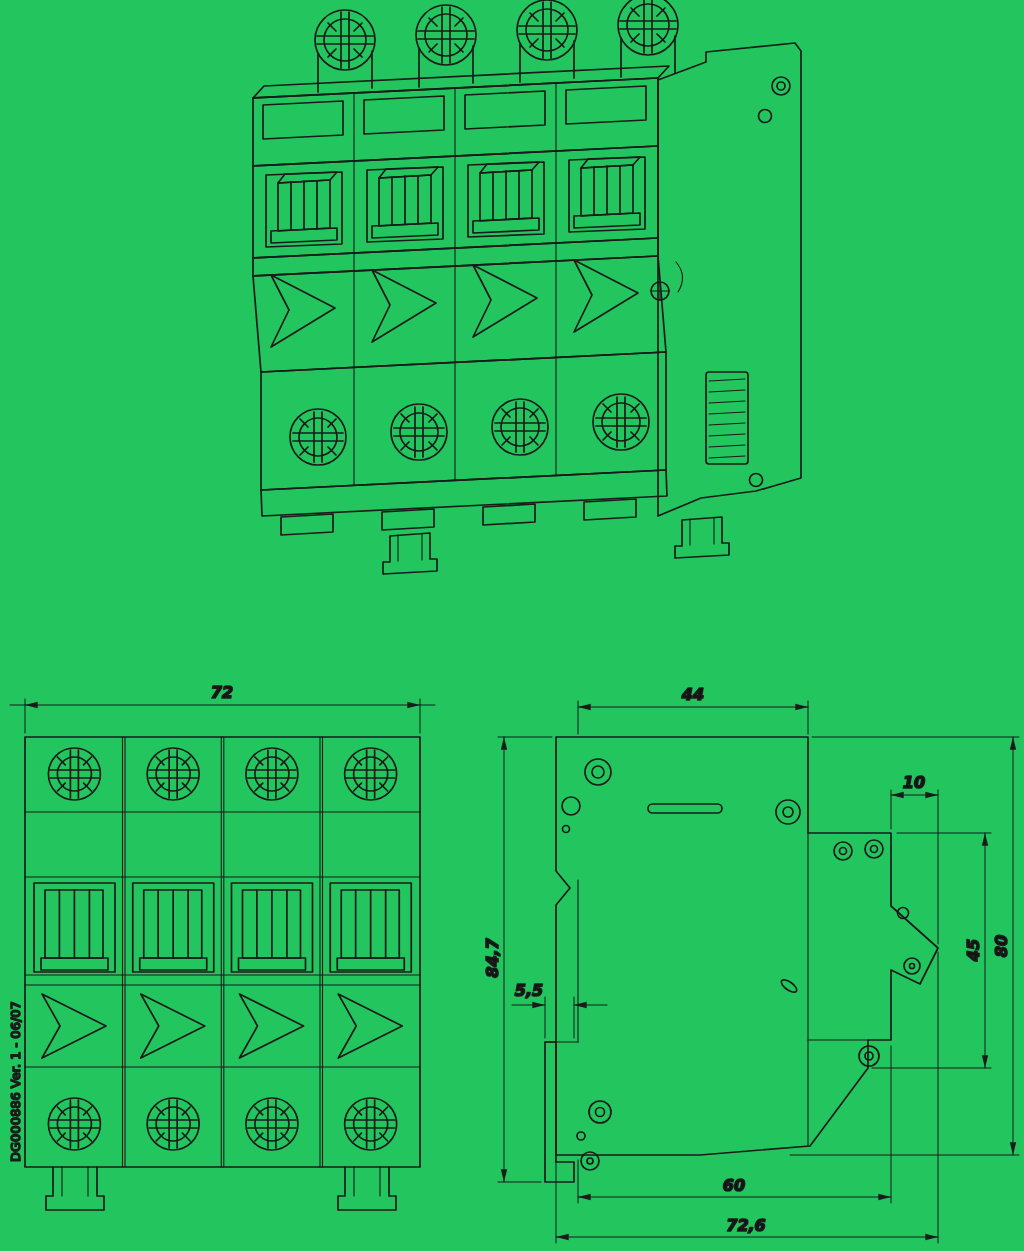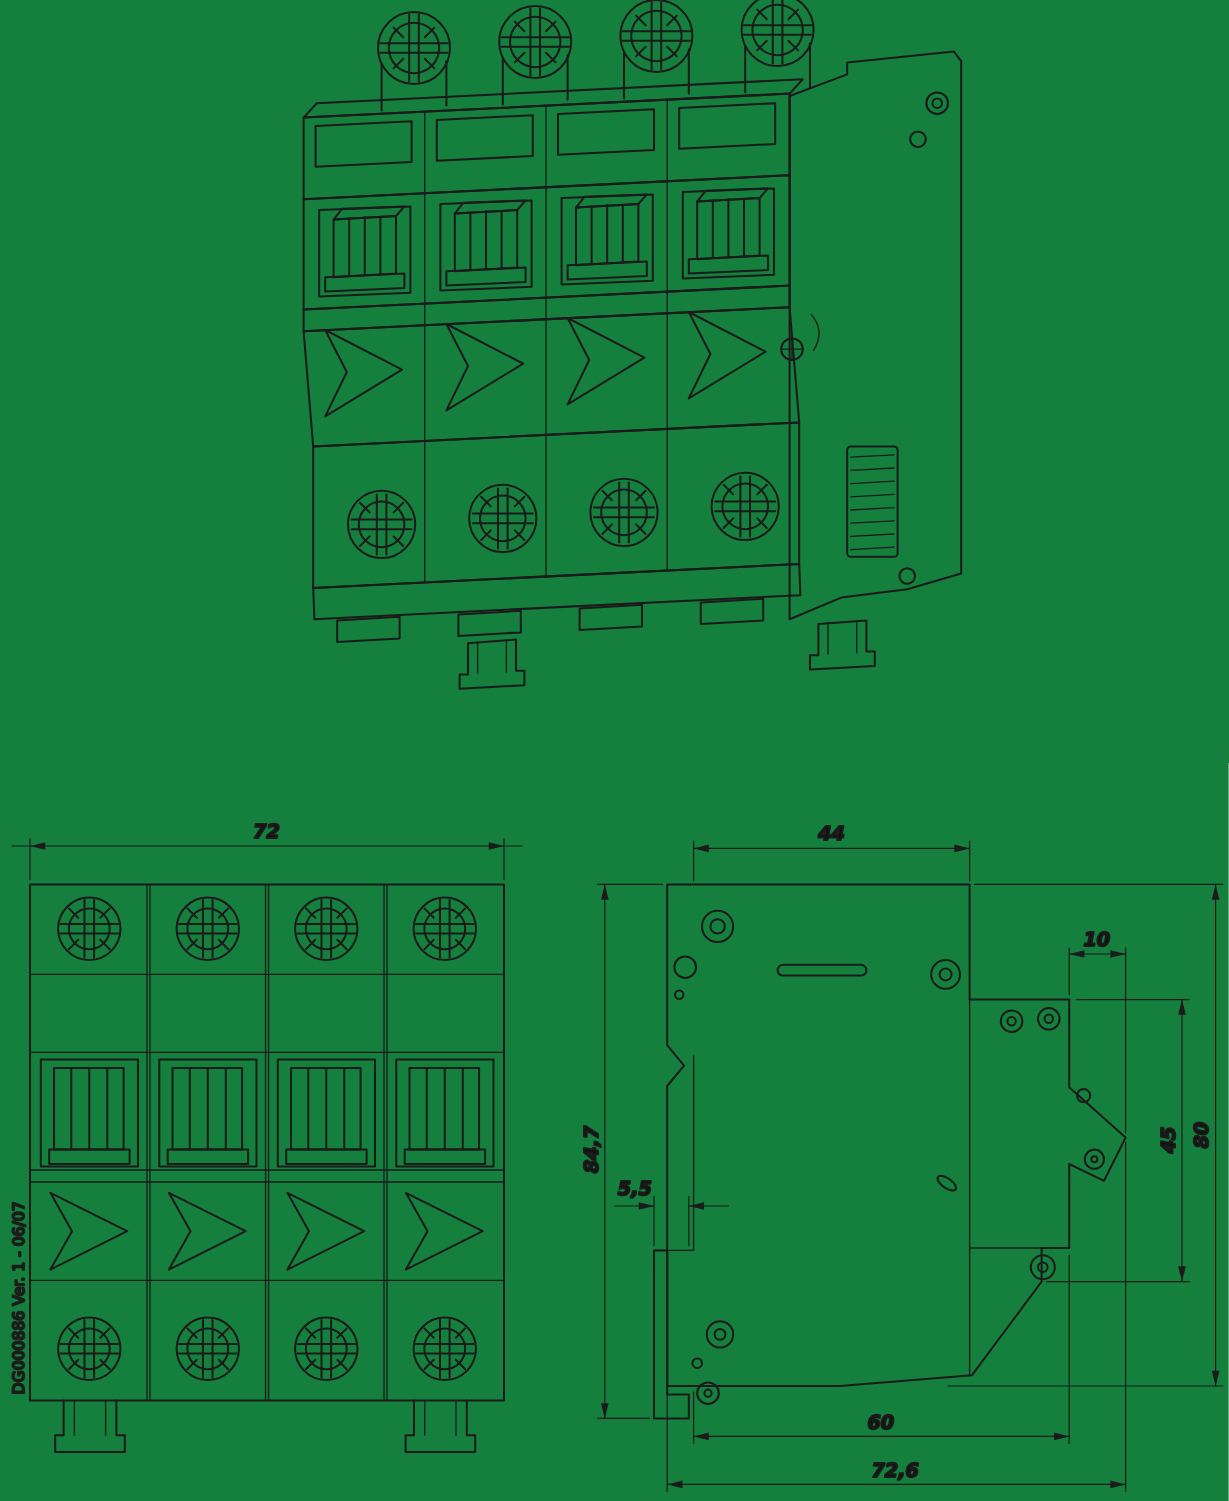--- a/index.html
+++ b/index.html
@@ -1,16 +1,16 @@
 <!DOCTYPE html>
 <html><head>
 <meta charset="utf-8">
 <style>
   html,body{margin:0;padding:0;background:#ffffff;}
-  .sheet{position:relative;width:1024px;height:1251px;background:#15803d;overflow:hidden;
+  .sheet{position:relative;width:1024px;height:1251px;background:#22c55e;overflow:hidden;
          font-family:"DejaVu Sans","Liberation Sans",sans-serif;}
   svg{display:block}
   .ln{stroke:#1b1b1b;fill:none;stroke-width:1.7;stroke-linecap:round;stroke-linejoin:round;}
   .thin{stroke-width:1.1;}
   .dim{stroke:#1b1b1b;fill:none;stroke-width:1;}
   .dimtxt{fill:#111;font-style:italic;font-weight:600;font-size:16px;
           font-family:"DejaVu Sans","Liberation Sans",sans-serif;}
   .pn{fill:#111;font-size:13px;font-family:"DejaVu Sans","Liberation Sans",sans-serif;}
 </style>
 </head>

